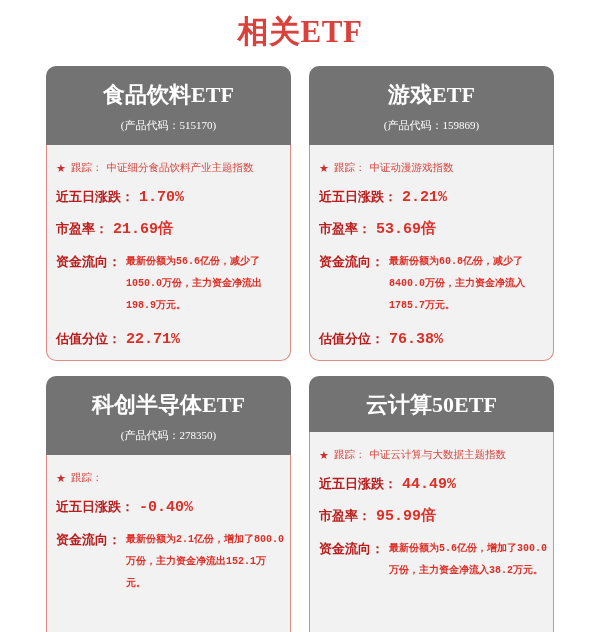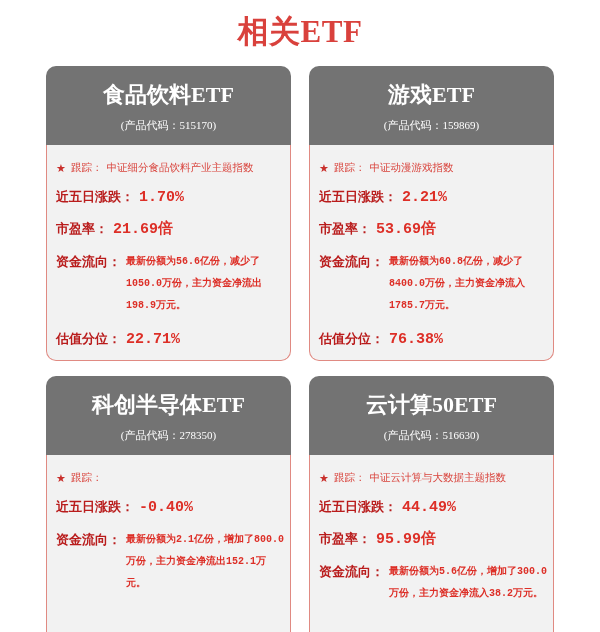--- a/index.html
+++ b/index.html
@@ -195,21 +195,20 @@
     <span class="row-label">资金流向：</span>
     <span class="row-value">最新份额为2.1亿份，增加了800.0万份，主力资金净流出152.1万元。</span>
   </div>
 </div>
     </div>
   </div>
 
   <div class="card">
     <div class="card-header">
       <div class="card-title">云计算50ETF</div>
-      <div class="card-code">(产品代码：516630)</div>
     </div>
     <div class="card-body">
       <div class="track-row">
         <span class="star-icon">★</span>
         <span class="track-label">跟踪：</span>
         <span class="track-value">中证云计算与大数据主题指数</span>
       </div>
       <div class="rows">
   <div class="row inline">
     <span class="row-label">近五日涨跌：</span>

